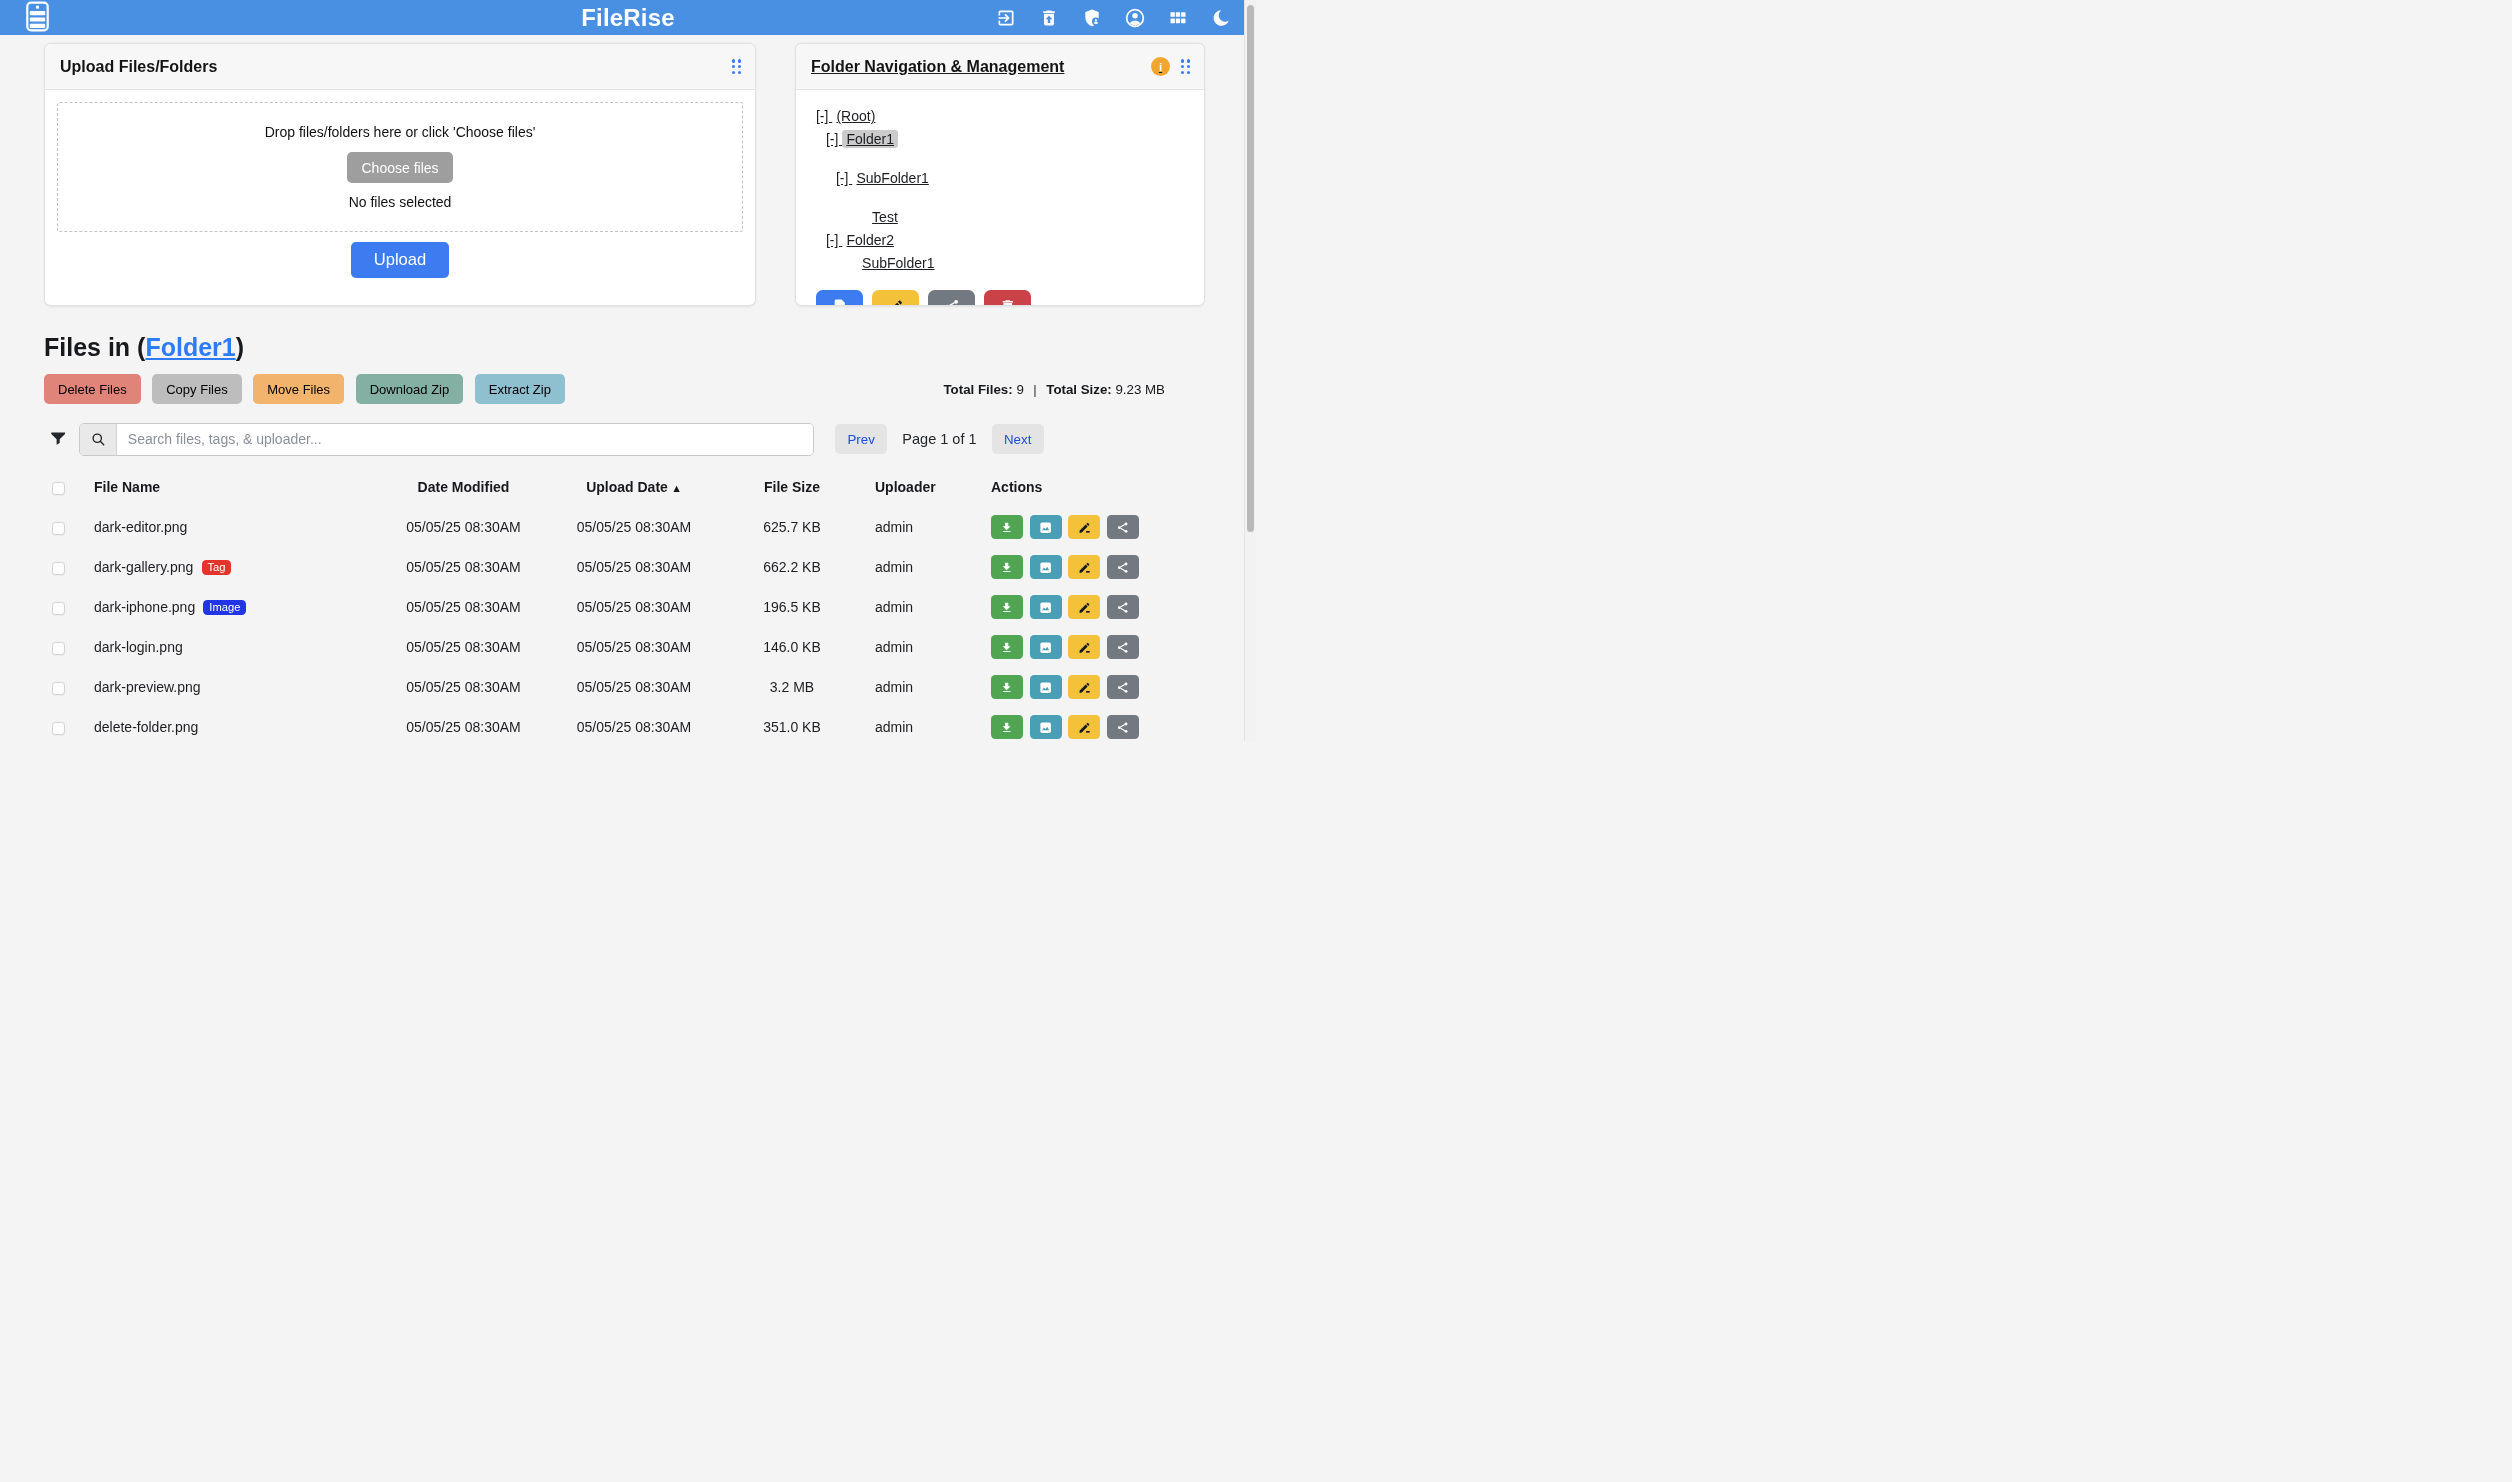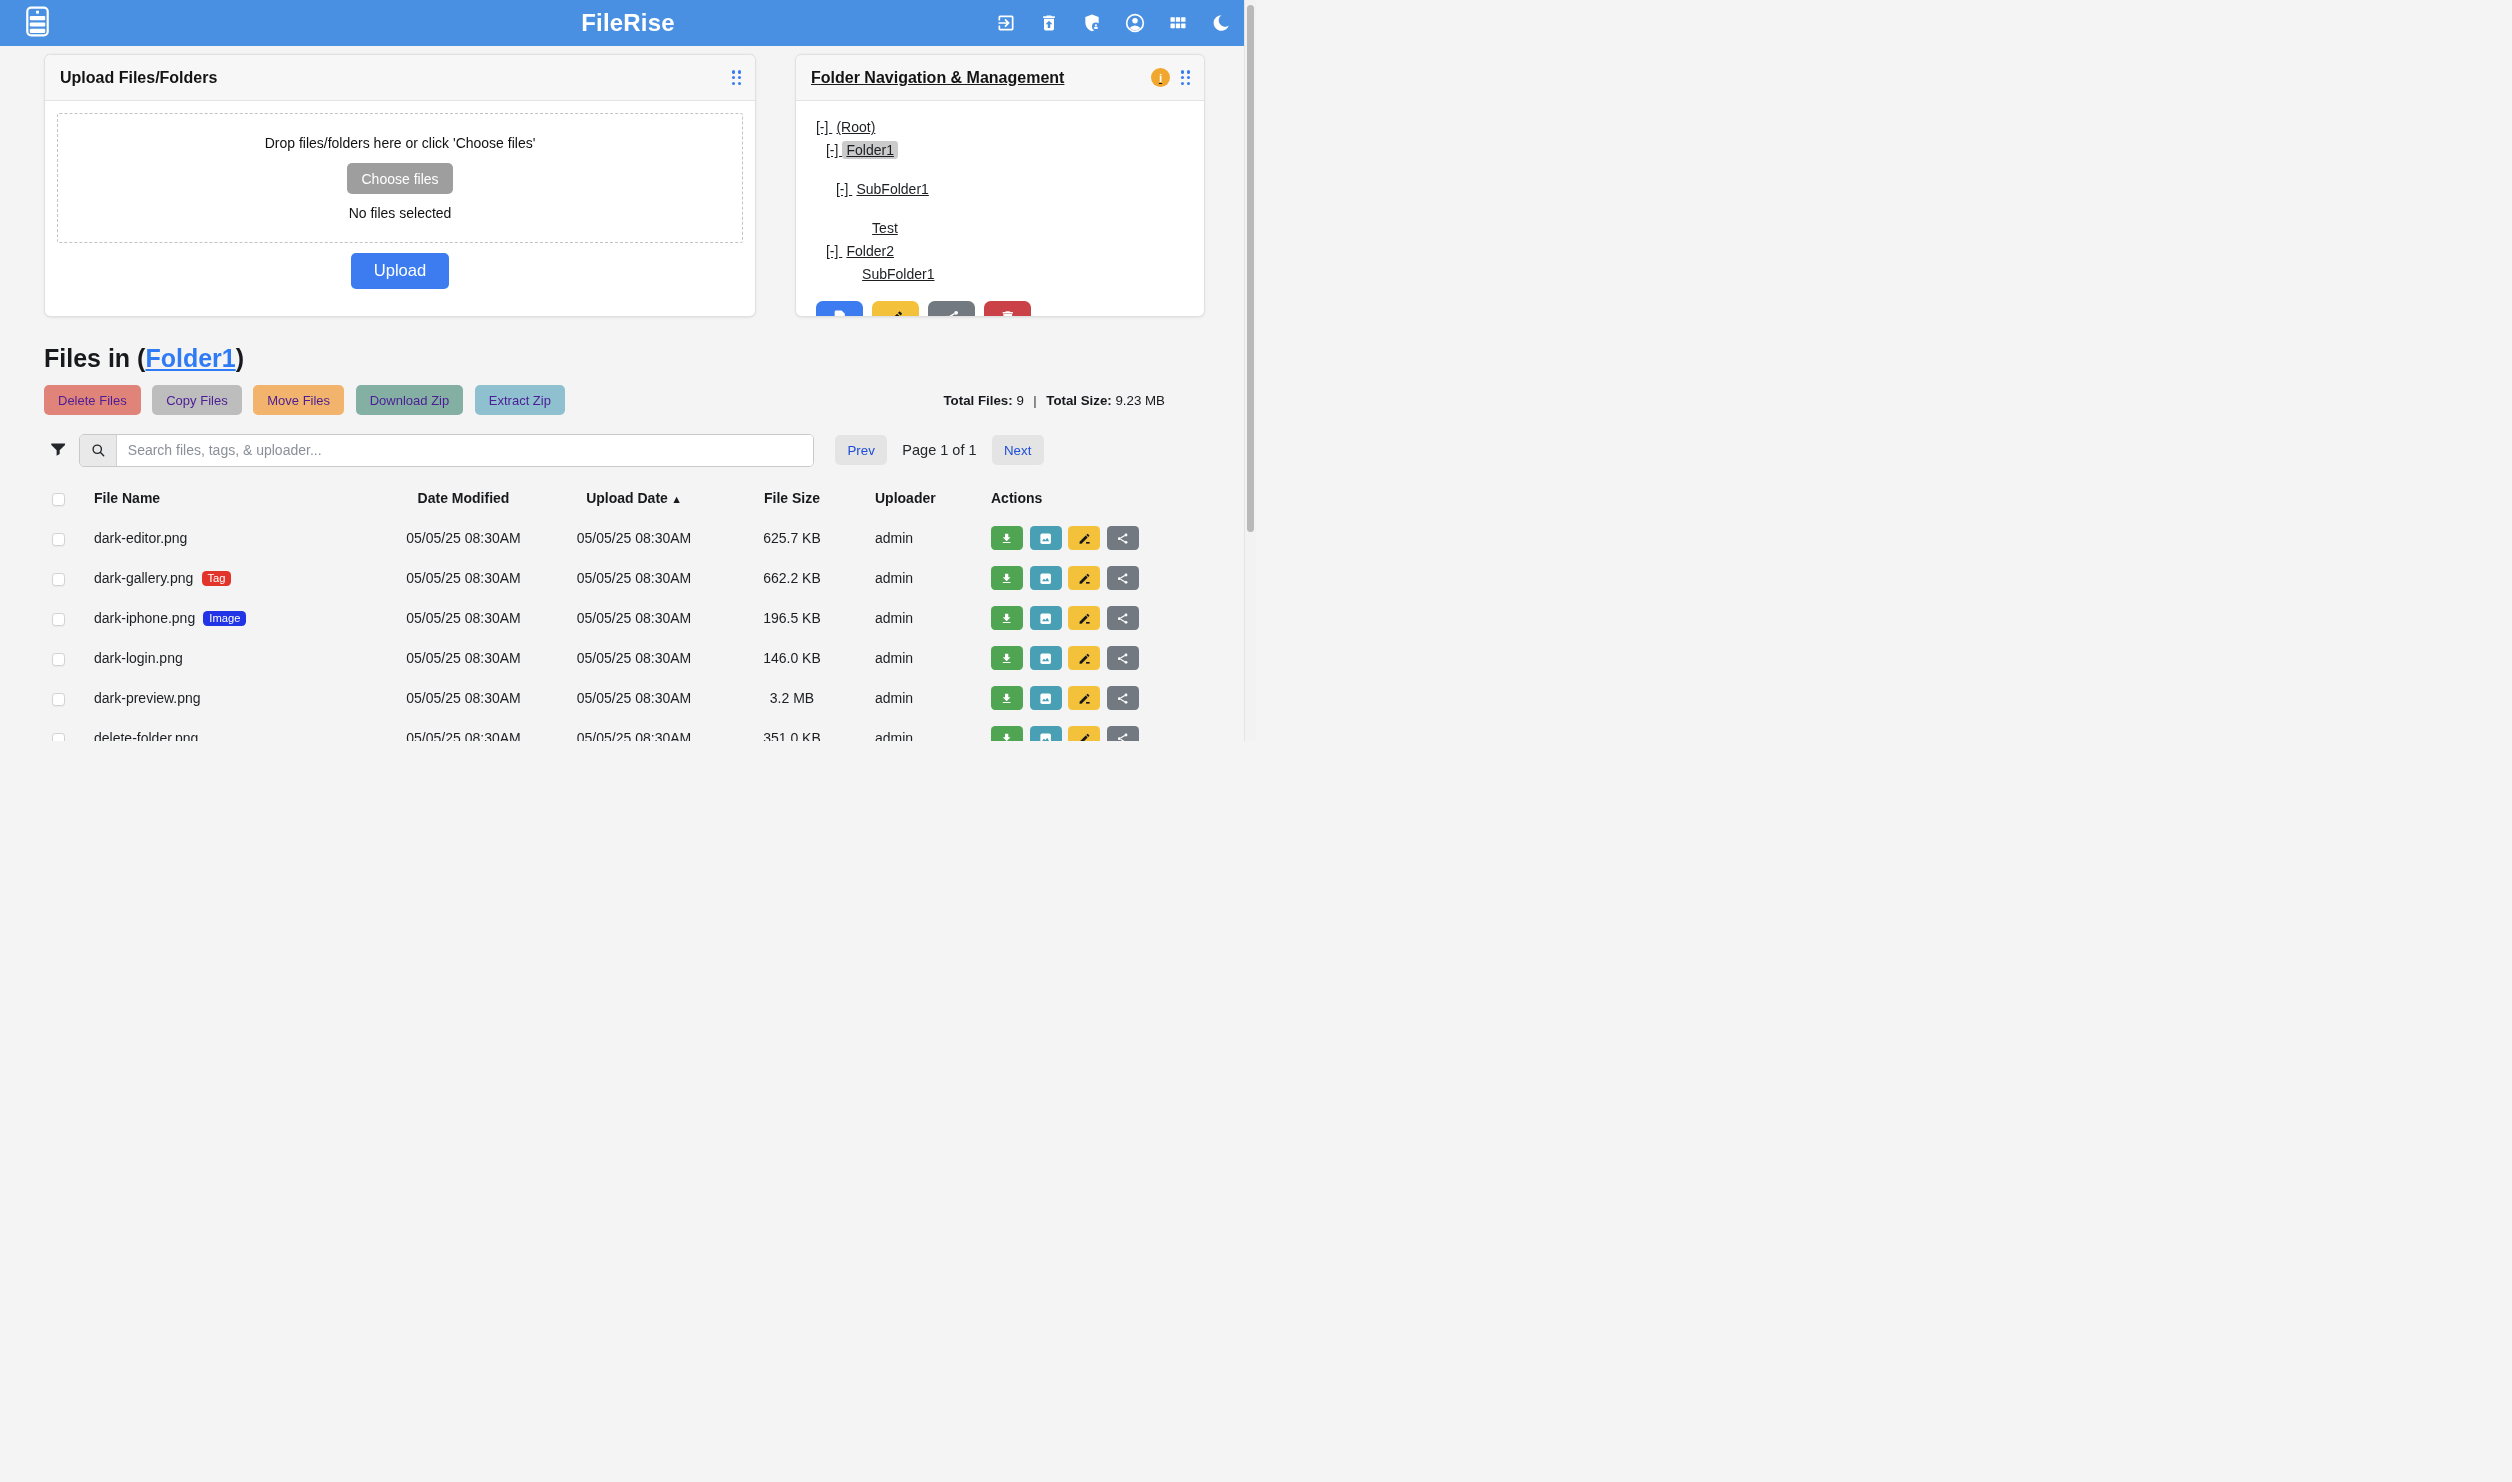--- a/index.html
+++ b/index.html
@@ -7,21 +7,21 @@
   body {
     font-family:"Liberation Sans", sans-serif;
     background:#f4f4f5;
     color:#1c1e21;
     position:relative;
   }
   .viewport { width:1256px; height:741px; position:relative; overflow:hidden; }
 
   
   header.appbar {
-    height:46px; background:#4a90e2; display:flex; align-items:center;
+    height:35px; background:#4a90e2; display:flex; align-items:center;
     padding:0 25px 0 18.3px; position:relative; z-index:1;
   }
   .logo-btn {
     background:none; border:none; color:#fff; width:38px; height:38px;
     cursor:pointer; display:flex; align-items:center; justify-content:center;
   }
   .logo-btn svg { width:35px; height:35px; }
   h1.app-title {
     position:absolute; left:0; right:0; text-align:center;
     color:#fff; font-size:24px; font-weight:700; letter-spacing:0.2px; pointer-events:none;
@@ -82,21 +82,21 @@
   .folder-actions svg { width:17.5px; height:17.5px; }
 
   
   .files-section { margin-left:44px; width:1121px; }
   .files-heading { margin-top:26.6px; font-size:25px; font-weight:700; color:#17191c; }
   .files-heading a { color:#2f7bf5; text-decoration:underline; cursor:pointer; }
 
   .bulk-row { display:flex; align-items:center; margin-top:12.5px; }
   .bulk-buttons { display:flex; gap:11.6px; }
   .bulk-buttons button {
-    border:none; border-radius:5px; color:#4c1d95; font-size:13px; font-family:inherit;
+    border:none; border-radius:5px; color:#000000; font-size:13px; font-family:inherit;
     padding:0 14px; height:30px; cursor:pointer;
   }
   .summary { margin-left:auto; font-size:13.3px; color:#17191c; }
   .summary b { font-weight:700; }
   .summary .sep { margin:0 5.8px; color:#333; }
 
   .search-row { display:flex; align-items:center; margin-top:18.3px; height:33px; }
   .filter-icon { width:20px; height:20px; color:#23272b; cursor:pointer; margin:0 10px 0 5px; flex:none; }
   .filter-icon svg { width:18.3px; height:18.3px; }
   .search-group {

